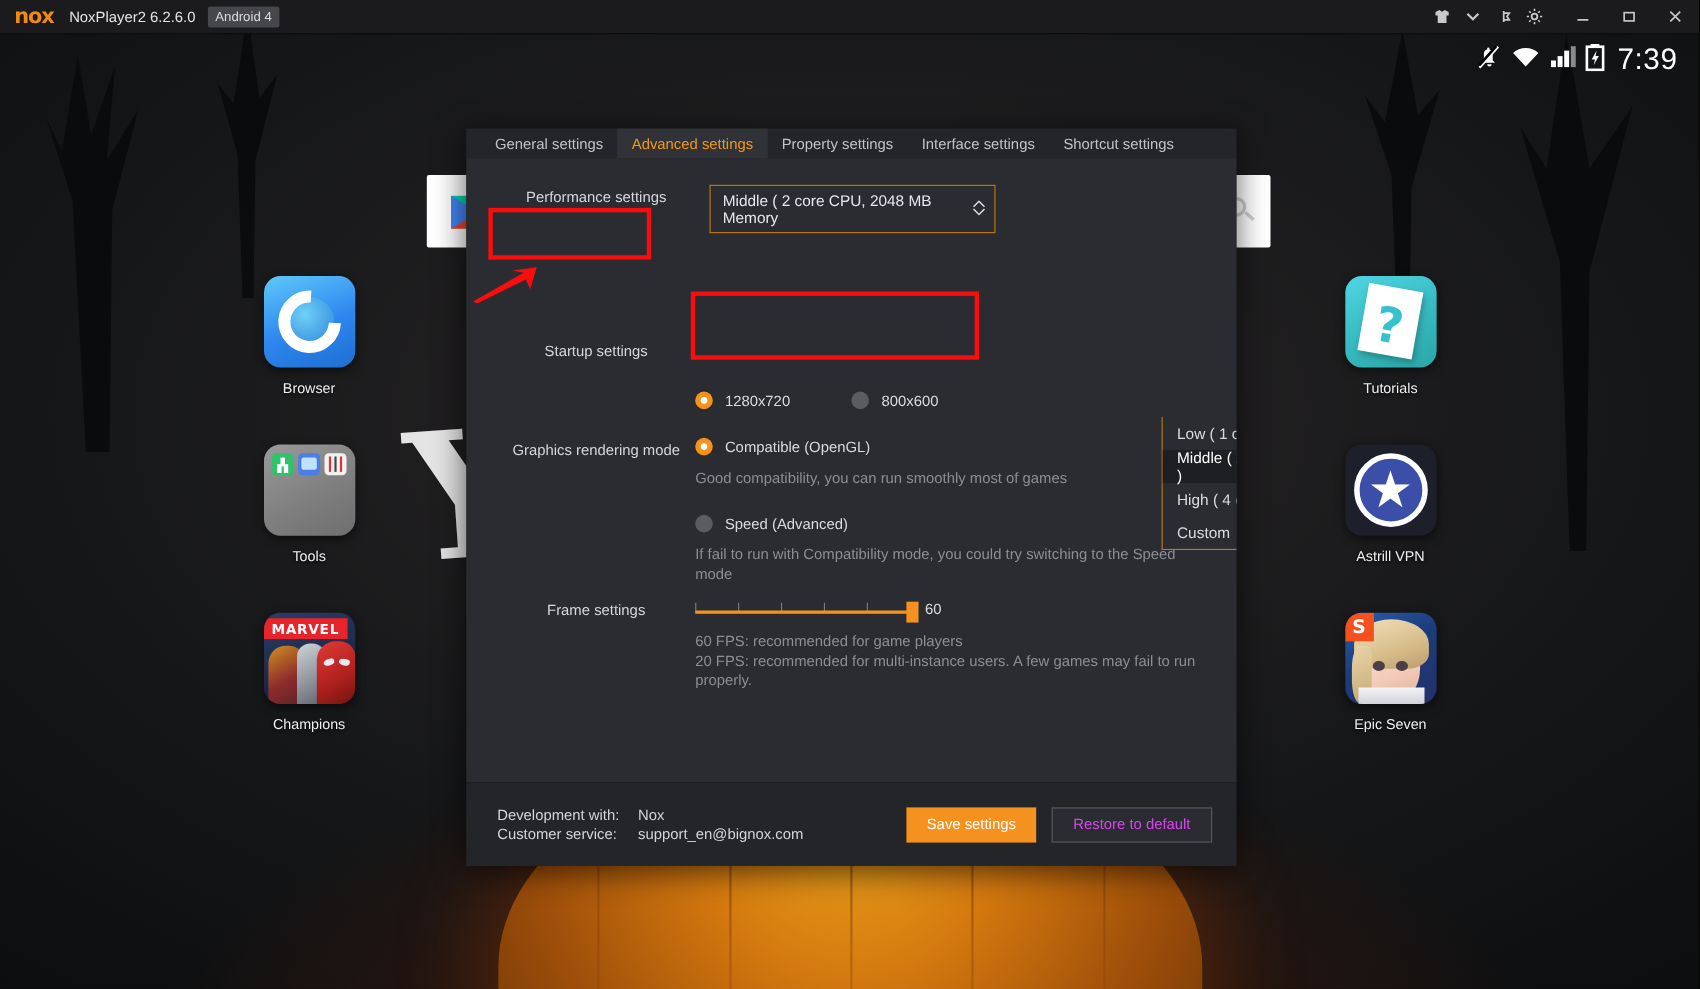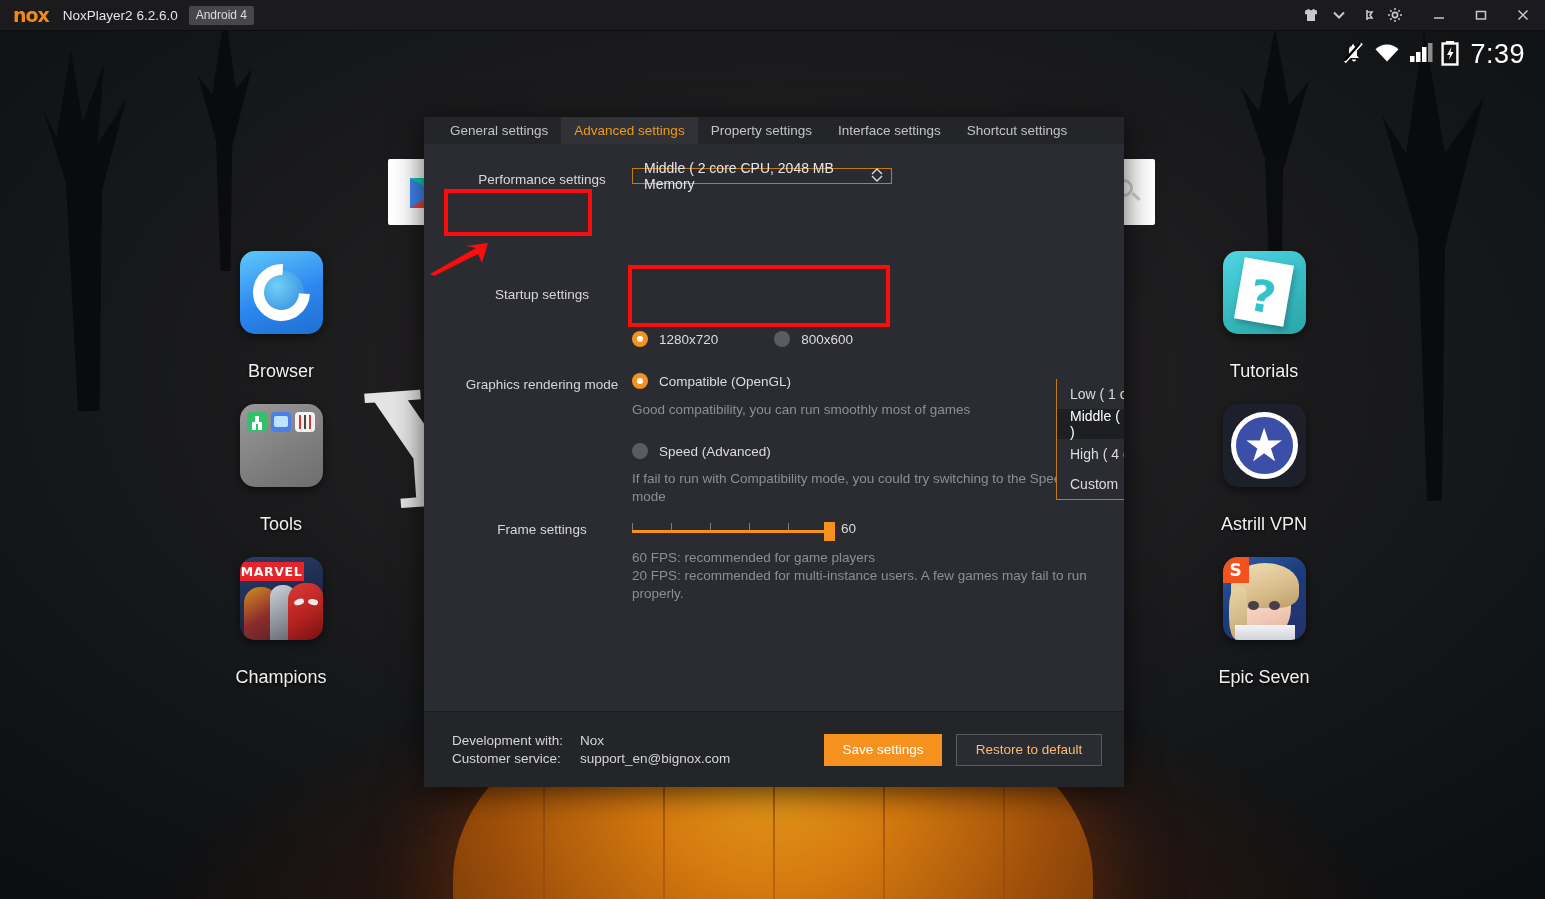--- a/index.html
+++ b/index.html
@@ -95,21 +95,21 @@
   .clock { font-size: 27px; color: #fff; margin-left: 4px; letter-spacing: .5px; }
 
   
   .dicon { position: absolute; width: 160px; text-align: center; }
   .dicon .tile {
     width: 83px; height: 83px; margin: 0 auto; border-radius: 15px;
     position: relative; overflow: hidden;
     box-shadow: 0 3px 9px rgba(0,0,0,.5);
   }
   .dicon .lbl {
-    margin-top: 27px; color: #f0f0f0; font-size: 18px;
+    margin-top: 11px; color: #f0f0f0; font-size: 13px;
     text-shadow: 0 1px 3px rgba(0,0,0,.85);
   }
   
   .ic-browser { background: linear-gradient(160deg,#5fc9fb 0%,#2d86ef 55%,#1f6fd0 100%); }
   .ic-browser .globe {
     position: absolute; left: 19px; top: 19px; width: 45px; height: 45px;
     border-radius: 50%; background: radial-gradient(circle at 40% 35%, #6fd0f8, #2a7fd8);
   }
   .ic-browser .cring {
     position: absolute; left: 13px; top: 13px; width: 57px; height: 57px;
@@ -127,21 +127,21 @@
     box-shadow: -3px 6px 0 0 #fff, 3px 6px 0 0 #fff;
   }
   .ic-tools .m2:after { content:""; position:absolute; left:3px; top:4px; width:14px; height:11px; background:#bfe3ff; border-radius:2px; }
   .ic-tools .m3:after {
     content:""; position:absolute; left:4px; top:3px; width:2px; height:14px; background:#d33;
     box-shadow: 5px 0 0 0 #444, 10px 0 0 0 #d33;
   }
   
   .ic-champ { background: linear-gradient(160deg,#2a3e6b 0%,#1b2745 60%,#101a30 100%); }
   .ic-champ .marvel {
-    position: absolute; left: 0; top: 5px; width: 64px; height: 19px; background: #e62429;
+    position: absolute; left: 0; top: 5px; width: 76px; height: 19px; background: #e62429;
     color: #fff; font-size: 12.5px; font-weight: 700; letter-spacing: .6px;
     display: flex; align-items: center; justify-content: center;
     font-family: "DejaVu Sans", sans-serif;
   }
   .ic-champ .hero1 {
     position:absolute; left: 4px; top: 30px; width: 34px; height: 55px; border-radius: 16px 16px 4px 4px;
     background: linear-gradient(150deg,#cf8f22 0%,#8d2c2c 55%,#5b2226 100%);
   }
   .ic-champ .hero2 {
     position:absolute; left: 30px; top: 28px; width: 26px; height: 57px; border-radius: 12px 12px 3px 3px;
@@ -248,23 +248,23 @@
   .tab.active { background: #313237; color: #f09a1a; }
   .dlg-body {
     flex: 1; background: #2b2c31; position: relative; padding: 24px 0 0 0;
     overflow: hidden;
   }
   .row { display: flex; padding: 0 0 0 28px; position: relative; }
   .rowlabel { width: 180px; color: #d7d7da; font-size: 13.5px; padding-top: 4px; flex: none; text-align: center; }
   .ctrl { flex: 1; }
 
   .combo {
-    width: 260px; height: 16px; background: #2b2c31; border: 1px solid #c47a12;
+    width: 260px; height: 44px; background: #2b2c31; border: 1px solid #c47a12;
     color: #e7e7ea; font-size: 14px; display: flex; align-items: center;
-    padding: 0 8px 0 11px; position: relative;
+    padding: 0 8px 0 11px; position: relative; margin-left: 13px;
   }
   .combo .chev { margin-left: auto; color: #dcdcdf; font-size: 14px; line-height: 1; }
 
   .dropdown {
     position: absolute; left: 632px; top: 235px; width: 260px;
     background: #2b2c31; border: 1px solid #c47a12; border-top: none; z-index: 40;
   }
   .dd-item {
     height: 30px; display: flex; align-items: center; padding-left: 13px;
     color: #dcdcdf; font-size: 14px;
@@ -305,21 +305,21 @@
   .foot-info { font-size: 13.5px; }
   .foot-line { display: flex; margin: 3px 0; }
   .foot-key { color: #d5d5d8; width: 128px; }
   .foot-val { color: #d5d5d8; }
   .btn-save {
     margin-left: auto; width: 118px; height: 32px; background: #f5921f; color: #fff;
     font-size: 13.5px; display: flex; align-items: center; justify-content: center;
   }
   .btn-restore {
     margin-left: 14px; width: 146px; height: 32px; border: 1px solid #5a5b61;
-    color: #fdba74; font-size: 13.5px; display: flex; align-items: center; justify-content: center;
+    color: #d946ef; font-size: 13.5px; display: flex; align-items: center; justify-content: center;
     background: #2b2c31;
   }
 
   
   .anno-box {
     position: absolute; border: 4px solid #fb0d0d; pointer-events: none; z-index: 60;
   }
   .anno-perf { left: 444px; top: 189px; width: 148px; height: 47px; }
   .anno-dd { left: 628px; top: 265px; width: 262px; height: 62px; }
   .anno-arrow { position: absolute; left: 428px; top: 242px; width: 64px; height: 34px; z-index: 60; }

